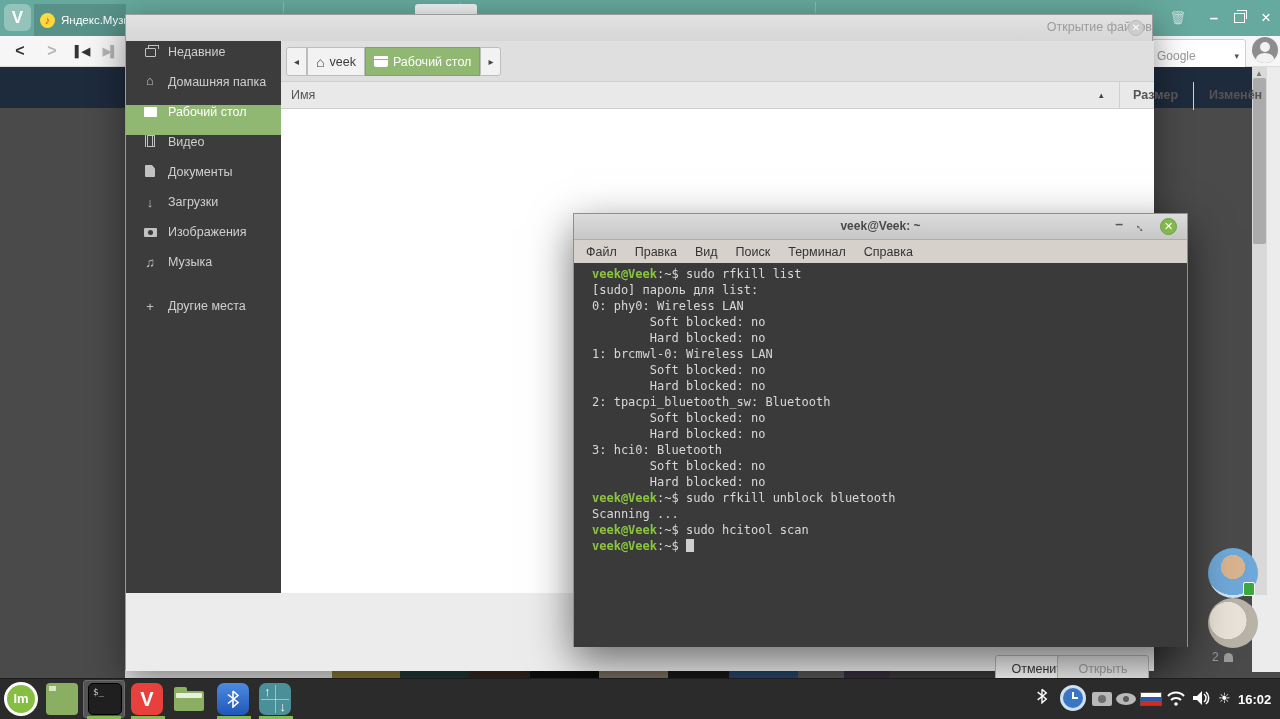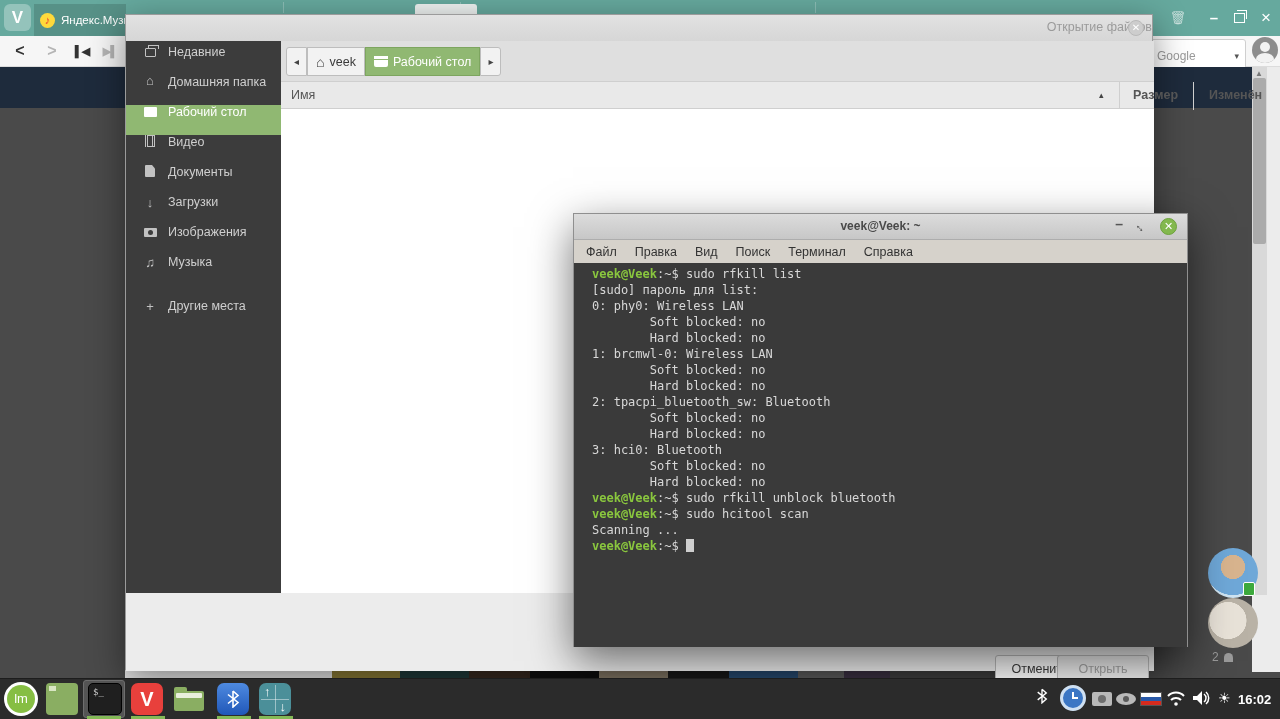--- a/index.html
+++ b/index.html
@@ -125,21 +125,21 @@
   .tp { color:#8ac73e; font-weight:bold; }
   .cursor { display:inline-block; width:8px; height:13px; background:#cfcfcf; vertical-align:-2px; }
 
   
   .taskbar { position:absolute; left:0; top:678px; width:1280px; height:41px; background:#2b2b2b; border-top:1px solid #1d1d1d; }
   .tb-ic { position:absolute; top:4px; width:32px; height:32px; }
   .active-cell { position:absolute; left:83px; top:1px; width:42px; height:38px; background:#545454; border:1px solid #6e6e6e; border-radius:3px; }
   .underline { position:absolute; top:37px; height:3px; width:34px; background:#84b956; }
   .mint-circle { position:absolute; left:4px; top:3px; width:34px; height:34px; border-radius:50%; background:#fff; }
   .mint-inner { position:absolute; left:3px; top:3px; width:28px; height:28px; border-radius:50%; background:#86be43; color:#fff;
-    font-weight:normal; font-size:13px; text-align:center; line-height:28px; }
+    font-weight:bold; font-size:13px; text-align:center; line-height:28px; }
   .ic-desktop { left:46px; background:#8aae62; border-radius:4px; }
   .ic-desktop:before { content:""; position:absolute; left:3px; top:3px; width:7px; height:5px; background:#d9e6c3; }
   .ic-termapp { left:88px; width:34px; background:#1f1f1f; border-radius:5px; border:1px solid #000;
     color:#cfcfcf; font-size:9px; padding:3px 0 0 4px; font-family:"DejaVu Sans Mono", monospace; }
   .ic-vivaldi { left:131px; background:#e8403c; border-radius:7px; color:#fff; font-weight:bold; font-size:20px; text-align:center; line-height:32px; }
   .ic-folder { left:173px; }
   .folder-body { position:absolute; left:1px; top:8px; width:30px; height:20px; background:#8aae62; border-radius:2px; }
   .folder-tab { position:absolute; left:1px; top:4px; width:13px; height:6px; background:#8aae62; border-radius:2px 2px 0 0; }
   .folder-flap { position:absolute; left:3px; top:10px; width:26px; height:5px; background:#e9efdd; border-radius:1px; }
   .ic-bt { left:217px; background:linear-gradient(#4e8ae0,#2057b8); border-radius:7px; display:flex; align-items:center; justify-content:center; }
@@ -324,22 +324,22 @@
       <div class="tl"><span>1: brcmwl-0: Wireless LAN</span></div>
       <div class="tl"><span>        Soft blocked: no</span></div>
       <div class="tl"><span>        Hard blocked: no</span></div>
       <div class="tl"><span>2: tpacpi_bluetooth_sw: Bluetooth</span></div>
       <div class="tl"><span>        Soft blocked: no</span></div>
       <div class="tl"><span>        Hard blocked: no</span></div>
       <div class="tl"><span>3: hci0: Bluetooth</span></div>
       <div class="tl"><span>        Soft blocked: no</span></div>
       <div class="tl"><span>        Hard blocked: no</span></div>
       <div class="tl"><span class="tp">veek@Veek</span><span>:~$ </span><span>sudo rfkill unblock bluetooth</span></div>
+      <div class="tl"><span>Scanning ...</span></div>
       <div class="tl"><span class="tp">veek@Veek</span><span>:~$ </span><span>sudo hcitool scan</span></div>
-      <div class="tl"><span>Scanning ...</span></div>
       <div class="tl"><span class="tp">veek@Veek</span><span>:~$ </span><span></span><span class="cursor"></span></div>
     </div>
   </div>
 
   <div class="taskbar">
     <div class="mint-circle">
       <div class="mint-inner">lm</div>
     </div>
     <div class="tb-ic ic-desktop"></div>
     <div class="active-cell"></div>

